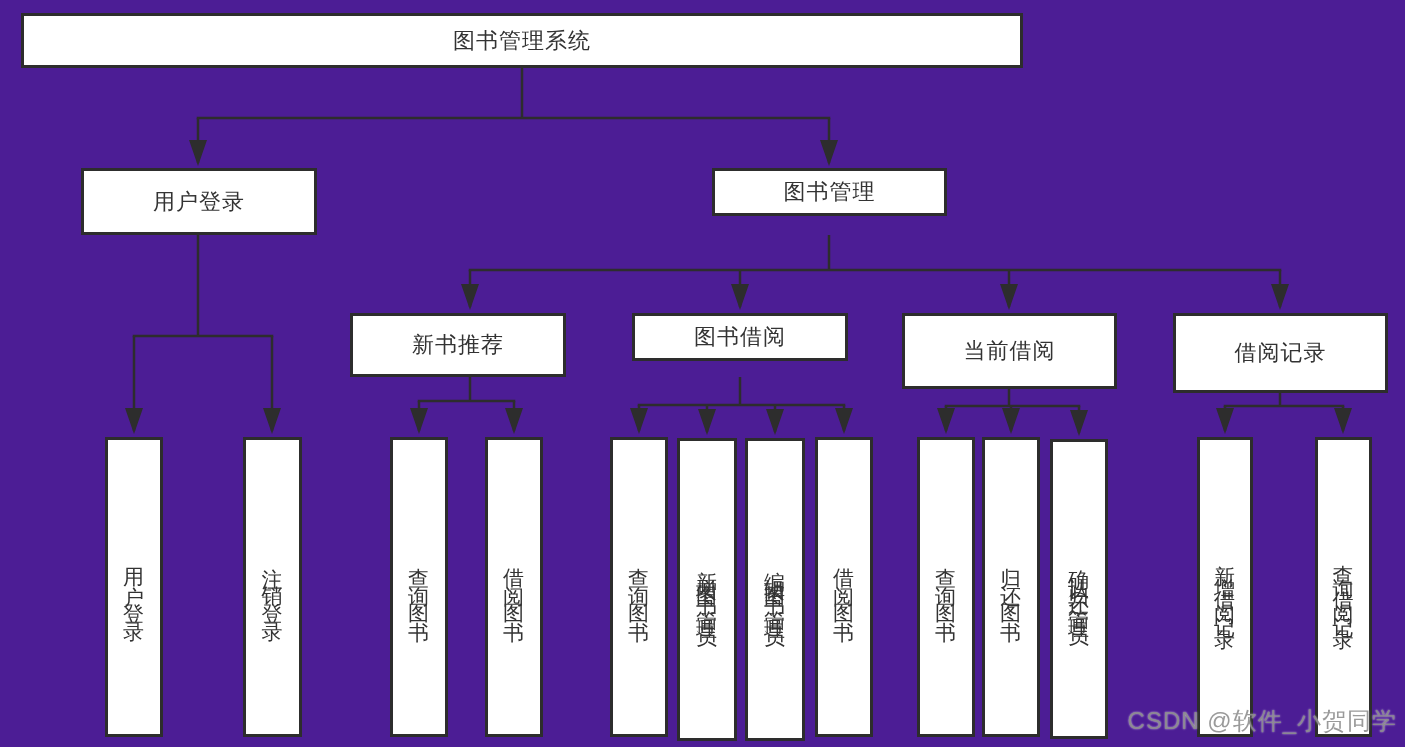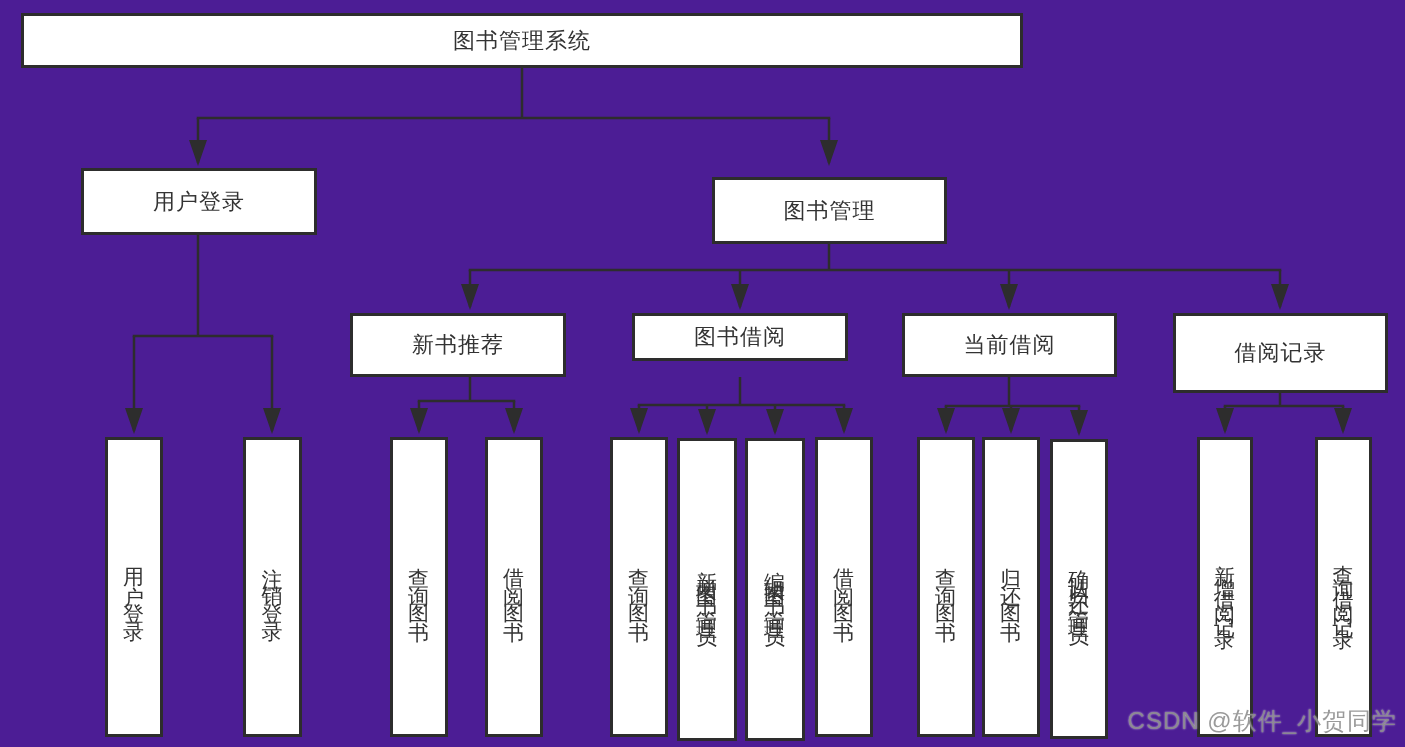--- a/index.html
+++ b/index.html
@@ -110,25 +110,25 @@
       <line x1="1280" y1="377" x2="1280" y2="406"></line>
       <line x1="1223.75" y1="406" x2="1344.25" y2="406"></line>
       <line x1="1225" y1="406" x2="1225" y2="431" marker-end="url(#arw)"></line>
       <line x1="1343" y1="406" x2="1343" y2="431" marker-end="url(#arw)"></line>
     </g>
   </svg>
 
   <div class="box hbox" style="left:21px; top:13px; width:1002px; height:55px;">图书管理系统</div>
 
   <div class="box hbox" style="left:81px; top:168px; width:236px; height:67px;">用户登录</div>
-  <div class="box hbox" style="left:712px; top:168px; width:235px; height:67px;margin-top:9px;">图书管理</div>
+  <div class="box hbox" style="left:712px; top:168px; width:235px; height:48px;">图书管理</div>
 
   <div class="box hbox" style="left:350px; top:313px; width:216px; height:64px;">新书推荐</div>
   <div class="box hbox" style="left:632px; top:313px; width:216px; height:48px;">图书借阅</div>
-  <div class="box hbox" style="left:902px; top:313px; width:215px; height:64px;">当前借阅</div>
+  <div class="box hbox" style="left:902px; top:313px; width:215px; height:76px;">当前借阅</div>
   <div class="box hbox" style="left:1173px; top:313px; width:215px; height:80px;">借阅记录</div>
 
   <div class="box leaf" style="left:105px; top:437px; width:58px; height:300px;">用户登录</div>
   <div class="box leaf" style="left:243px; top:437px; width:59px; height:300px;">注销登录</div>
 
   <div class="box leaf" style="left:390px; top:437px; width:58px; height:300px;">查询图书</div>
   <div class="box leaf" style="left:485px; top:437px; width:58px; height:300px;">借阅图书</div>
 
   <div class="box leaf" style="left:610px; top:437px; width:58px; height:300px;">查询图书</div>
   <div class="box leaf long" style="left:677px; top:438px; width:60px; height:303px;">新增图书（管理员）</div>

